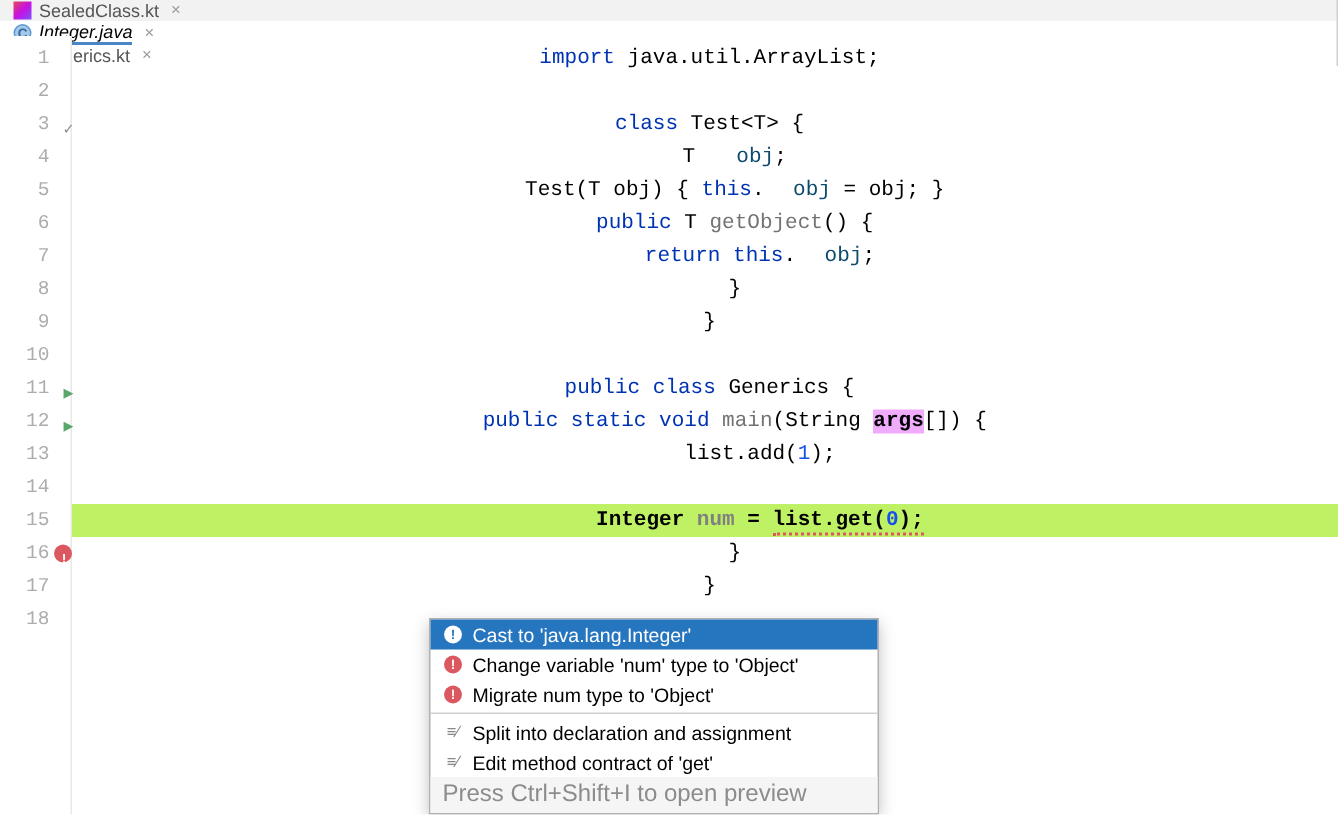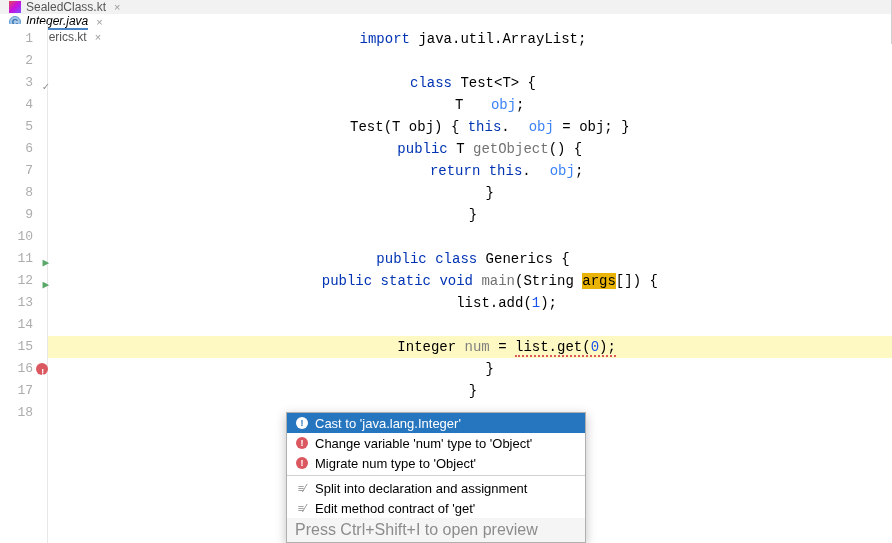--- a/index.html
+++ b/index.html
@@ -104,30 +104,31 @@
   padding-left: 6px;
   position: relative;
 }
 .code-line {
   height: 22px;
   line-height: 22px;
   white-space: pre;
   text-align: center;
 }
 .code-line.hl {
-  background: #fef9c3;
+  background: #bef264;
   margin-left: -6px;
   padding-left: 6px;
   width: calc(100% + 6px);
+  font-weight: bold;
 }
 .kw { color: #0033b3; }
 .fn { color: #737373; }
-.id { color: #3b82f6; margin-left: 19px; }
+.id { color: #0c4a6e; margin-left: 19px; }
 .num { color: #1750eb; }
-.warn { background: #eab308; }
+.warn { background: #f0abfc; font-weight: bold; }
 .squiggle-red {
   border-bottom: 2px dotted #db5860;
 }
 .squiggle-grey {
   color: #808080;
 }
 .popup {
   position: absolute;
   left: 286px;
   top: 412px;

